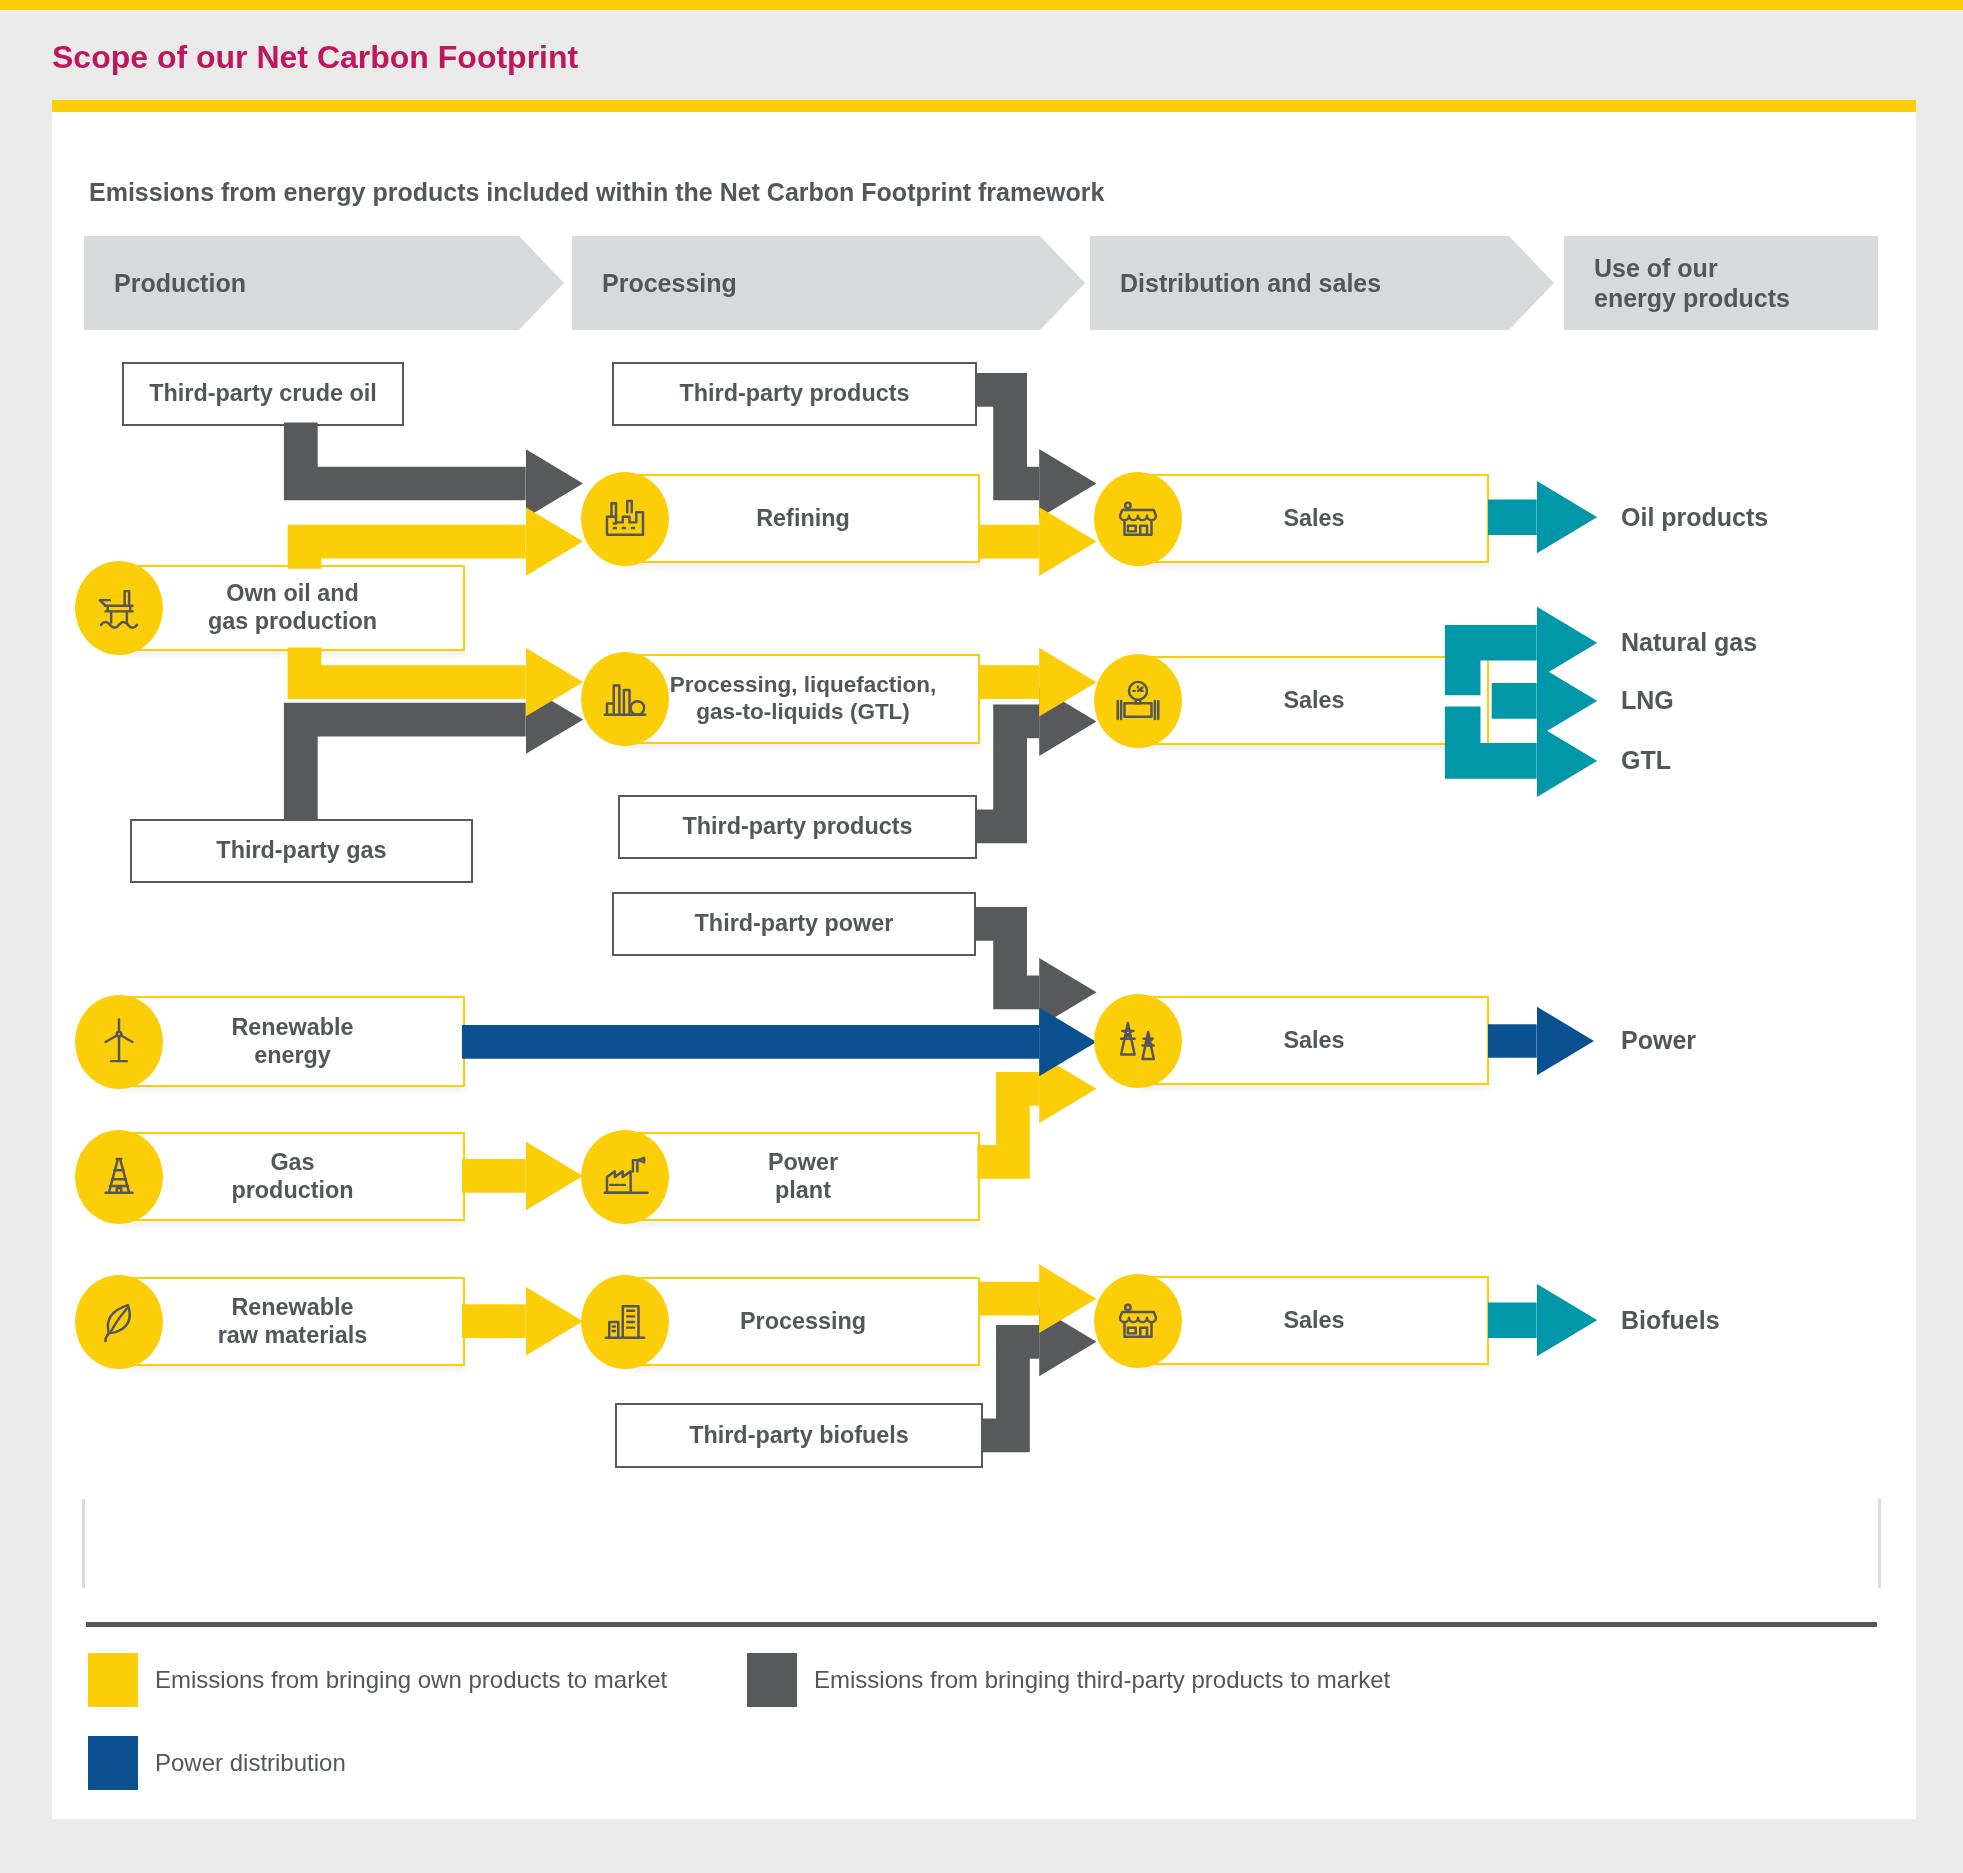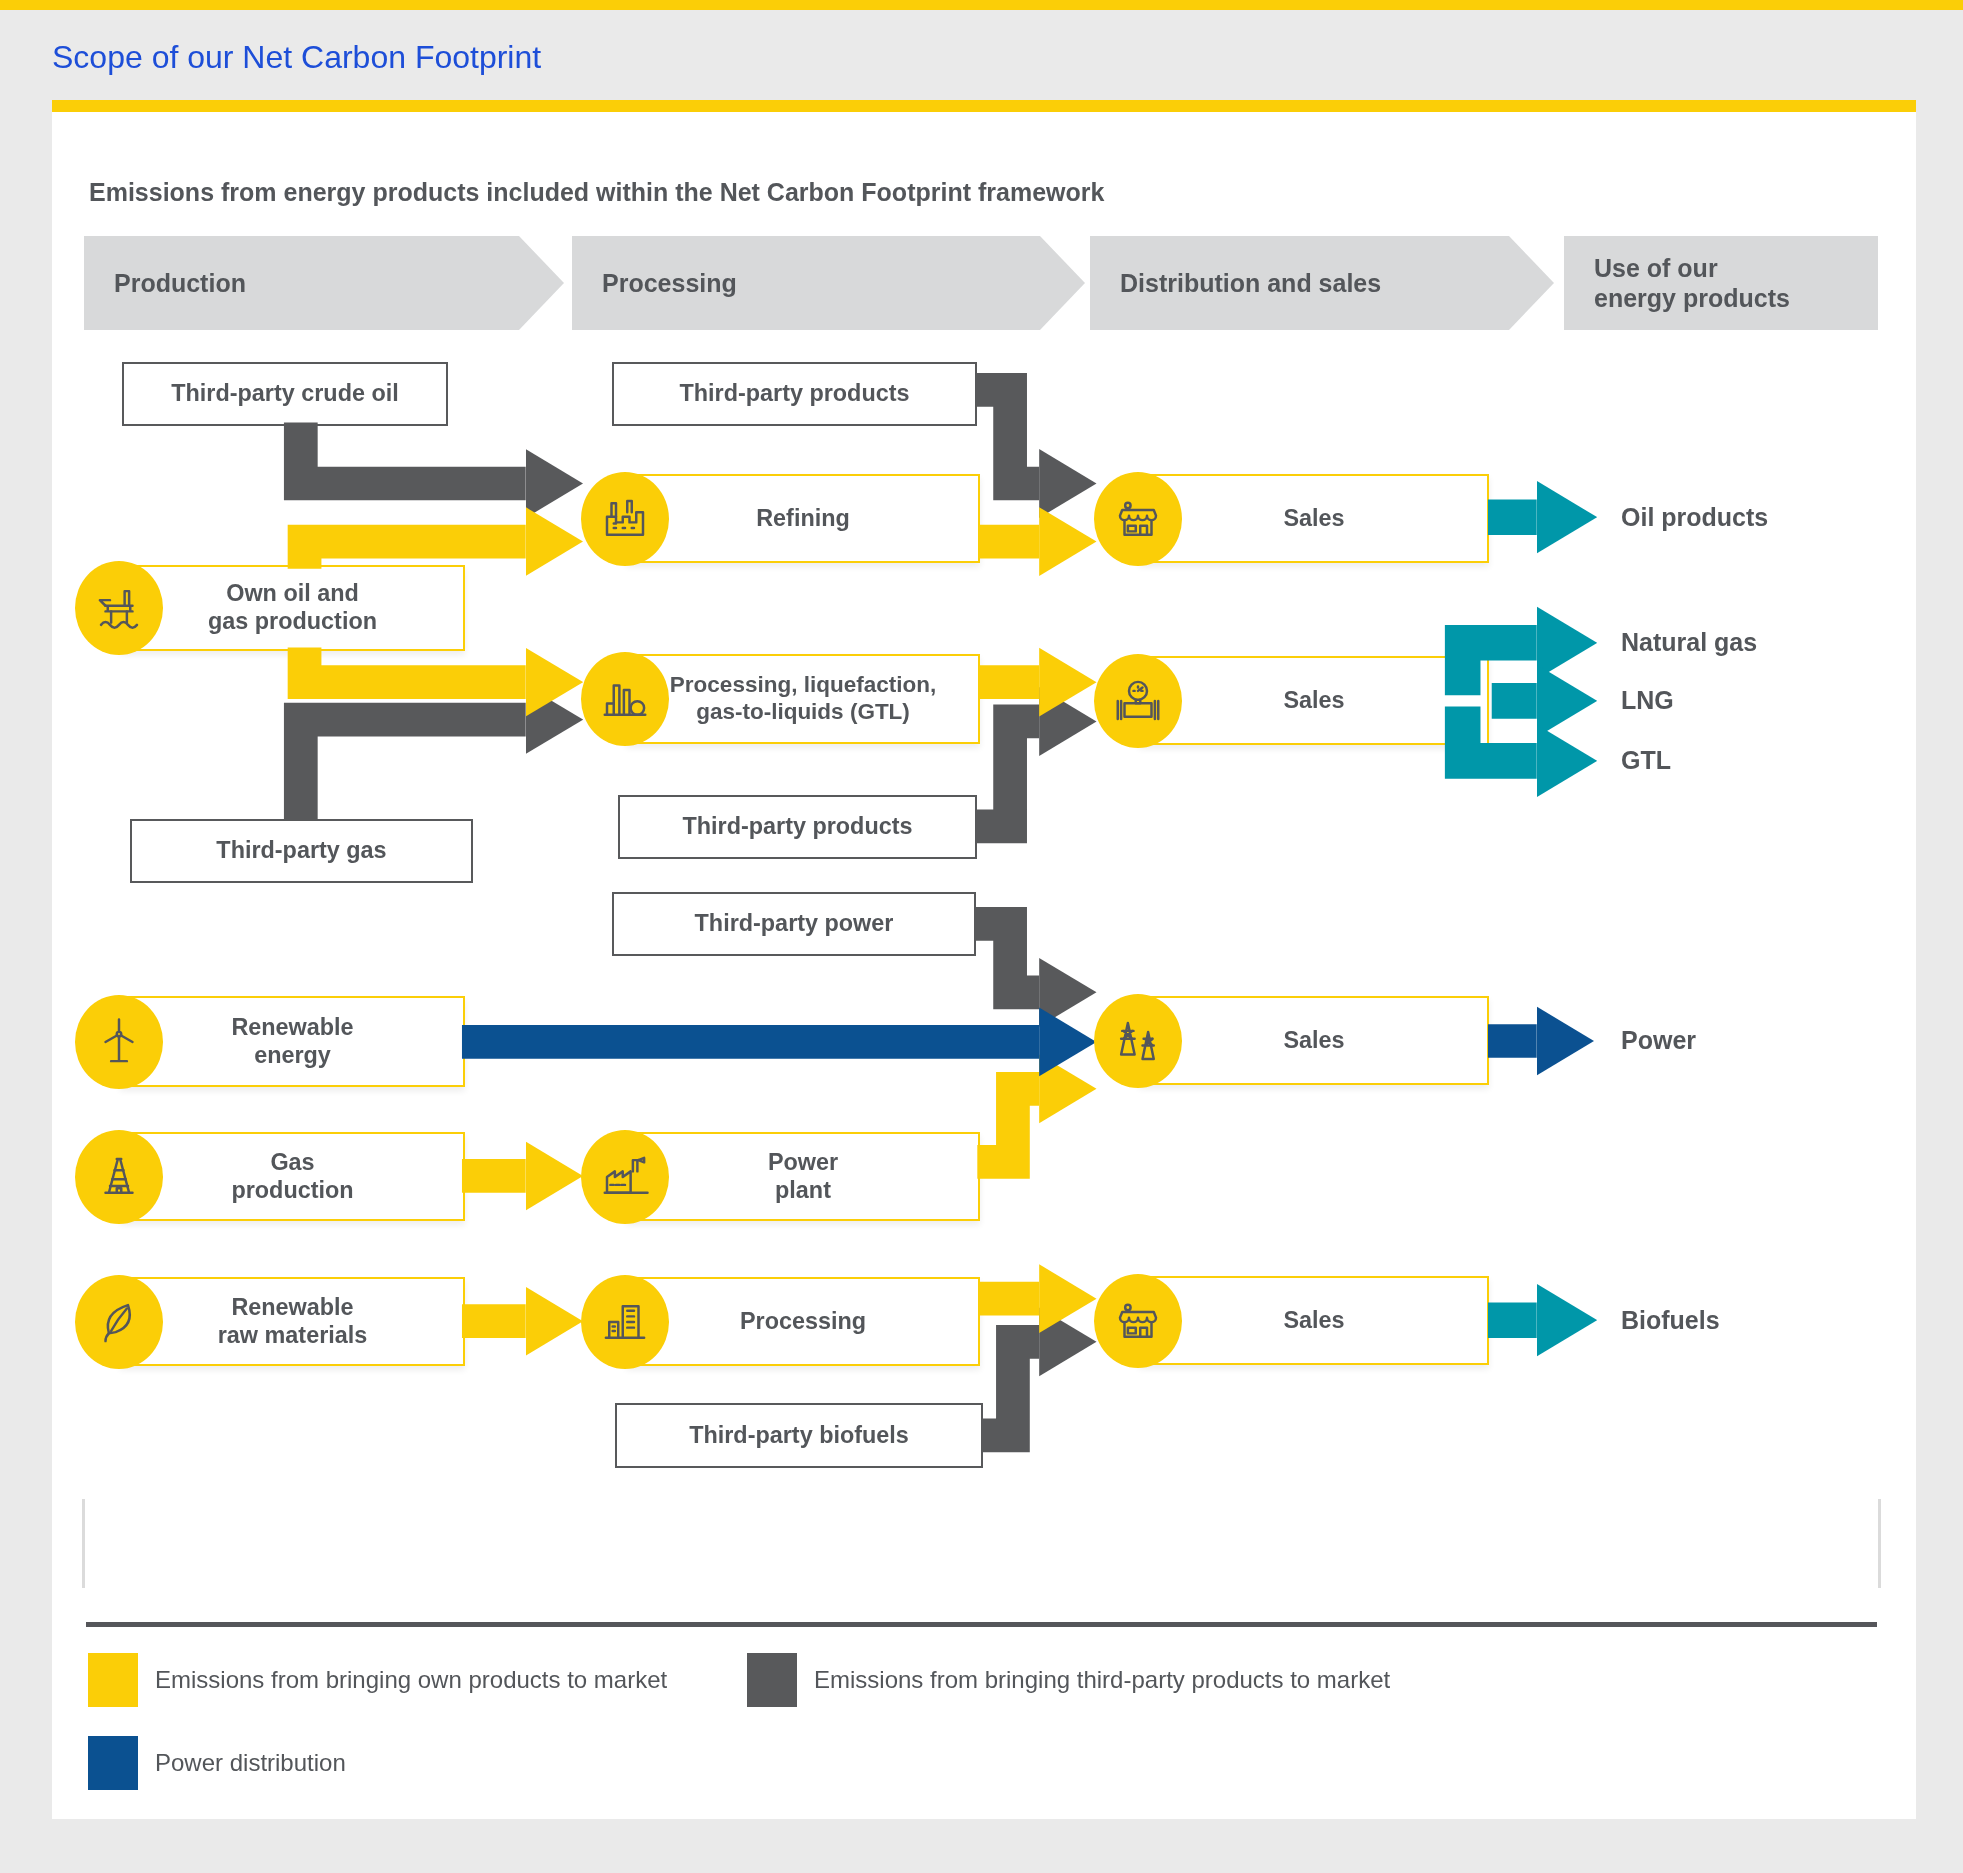--- a/index.html
+++ b/index.html
@@ -1,19 +1,19 @@
 <!DOCTYPE html>
 <html style="font-size:15px"><head>
 <meta charset="utf-8">
 <style>
   html,body{margin:0;padding:0;background:#EAEAEA;}
   .canvas{position:relative;width:1964px;height:1874px;background:#EAEAEA;
           font-family:"Liberation Sans",sans-serif;color:#53565A;overflow:hidden;}
   .topstrip{position:absolute;left:0;top:0;width:100%;height:10.3px;background:#FBCE07;}
-  .title{position:absolute;left:52px;top:39px;font-size:32px;font-weight:normal;color:#1d4ed8;}
+  .title{position:absolute;left:52px;top:39px;font-size:32px;font-weight:bold;color:#be185d;}
   .rule{position:absolute;left:52px;top:100px;width:1864px;height:12px;background:#FBCE07;}
   .panel{position:absolute;left:52px;top:112px;width:1864px;height:1707px;background:#FFFFFF;}
   .subtitle{position:absolute;left:89px;top:178px;font-size:25px;font-weight:bold;}
   .stage{position:absolute;top:236px;height:94px;background:#D8D9DA;display:flex;align-items:center;
          padding-left:30px;box-sizing:border-box;font-size:25px;font-weight:bold;white-space:pre-line;line-height:1.2;}
   .stage.arrow{clip-path:polygon(0 0,calc(100% - 45px) 0,100% 50%,calc(100% - 45px) 100%,0 100%);}
   .box{position:absolute;background:#fff;box-sizing:border-box;display:flex;align-items:center;
        justify-content:center;text-align:center;font-weight:bold;font-size:23.4px;
        white-space:pre-line;line-height:1.18;}
   .box.tp{border:2.8px solid #58595B;}
@@ -46,21 +46,21 @@
   <div class="rule"></div>
   <div class="panel"></div>
   <div class="subtitle">Emissions from energy products included within the Net Carbon Footprint framework</div>
 
   <div class="stage arrow" style="left:84px;width:480px;">Production</div>
   <div class="stage arrow" style="left:572px;width:513px;">Processing</div>
   <div class="stage arrow" style="left:1090px;width:464px;">Distribution and sales</div>
   <div class="stage" style="left:1564px;width:314px;">Use of our
 energy products</div>
 
-  <div class="box tp" style="left:122px;top:362px;width:326px;height:64px;">Third-party crude oil</div>
+  <div class="box tp" style="left:122px;top:362px;width:282px;height:64px;">Third-party crude oil</div>
   <div class="box tp" style="left:612px;top:362px;width:365px;height:64px;">Third-party products</div>
   <div class="box tp" style="left:130px;top:819px;width:343px;height:64px;">Third-party gas</div>
   <div class="box tp" style="left:618px;top:795px;width:359px;height:64px;">Third-party products</div>
   <div class="box tp" style="left:612px;top:892px;width:364px;height:64px;">Third-party power</div>
   <div class="box tp" style="left:615px;top:1403px;width:368px;height:65px;">Third-party biofuels</div>
 
   <div class="box flow" style="left:626px;top:474px;width:354px;height:89px;">
     <span class="ellipse">
       <svg viewBox="0 0 48 48">
           <path d="M8 38 V22 h8 v5 h6 v-5 h6 v5 h6 V18 h6 v20 Z"></path>

